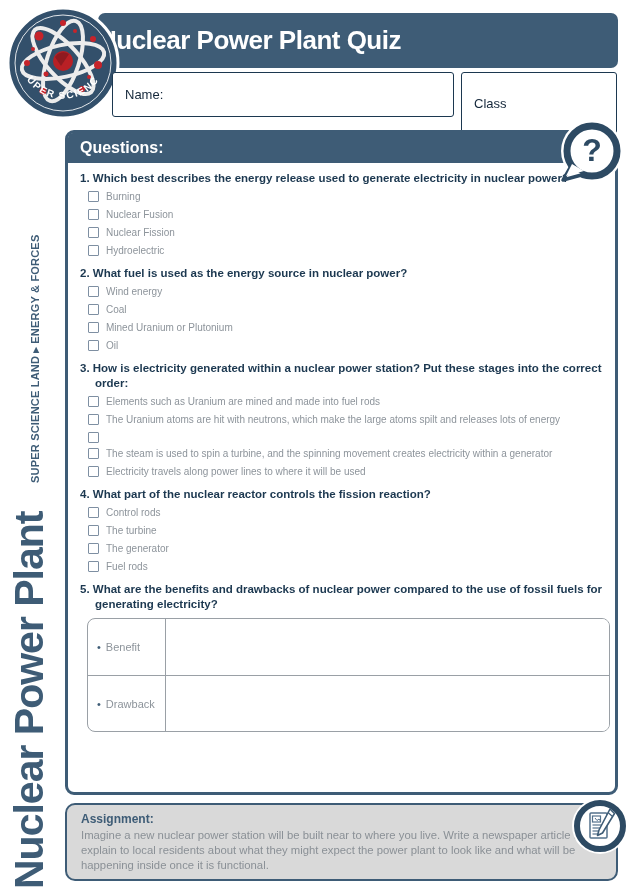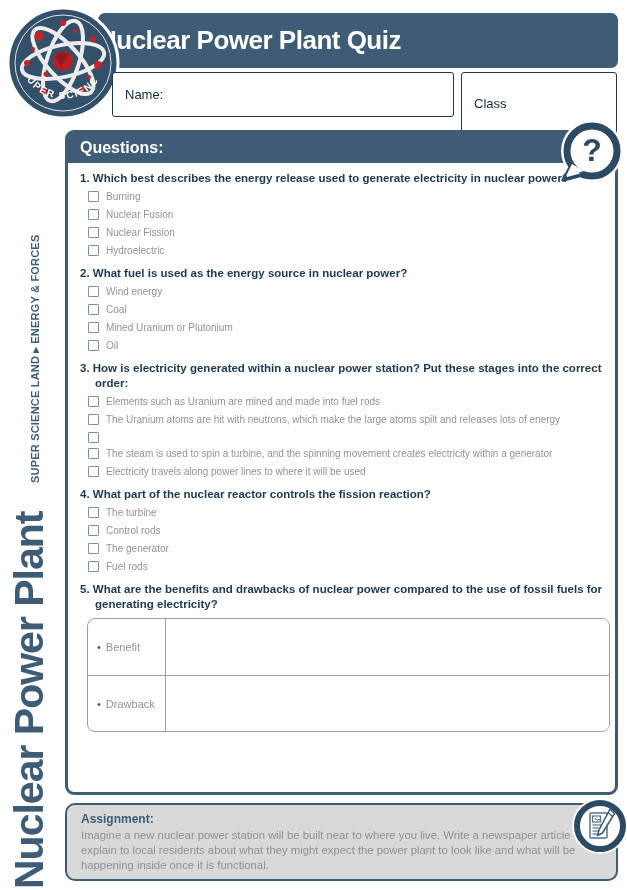--- a/index.html
+++ b/index.html
@@ -168,25 +168,25 @@
           </div>
           <div class="option-row">
             <span class="checkbox"></span>
             <span class="opt-label">Electricity travels along power lines to where it will be used</span>
           </div>
         </div>
         <div class="q-block">
           <div class="q-heading">4. What part of the nuclear reactor controls the fission reaction?</div>
           <div class="option-row">
             <span class="checkbox"></span>
+            <span class="opt-label">Control rods</span>
+          </div>
+          <div class="option-row">
+            <span class="checkbox"></span>
             <span class="opt-label">The turbine</span>
-          </div>
-          <div class="option-row">
-            <span class="checkbox"></span>
-            <span class="opt-label">Control rods</span>
           </div>
           <div class="option-row">
             <span class="checkbox"></span>
             <span class="opt-label">The generator</span>
           </div>
           <div class="option-row">
             <span class="checkbox"></span>
             <span class="opt-label">Fuel rods</span>
           </div>
         </div>

